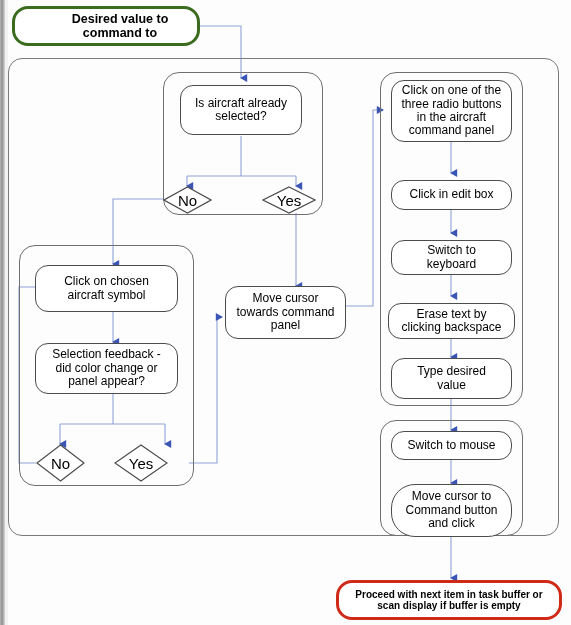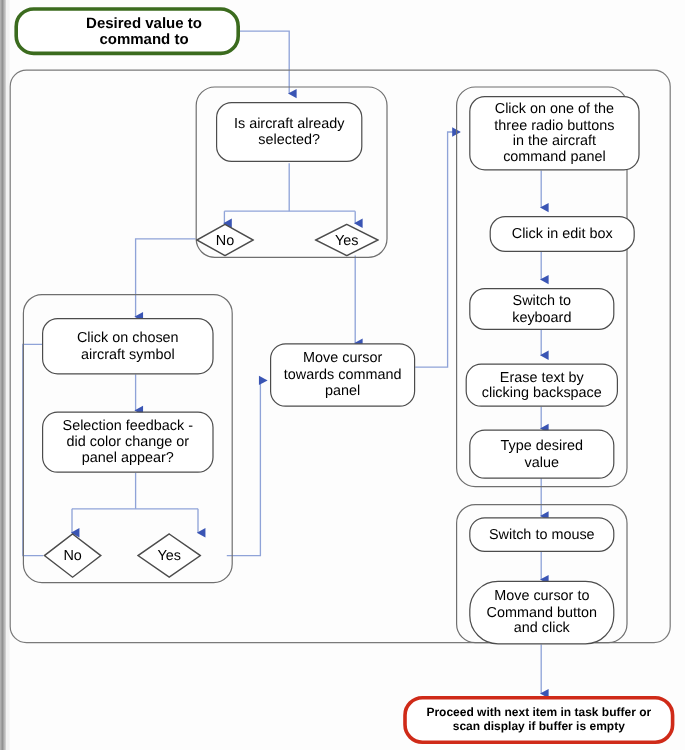--- a/index.html
+++ b/index.html
@@ -23,21 +23,21 @@
   .term-red{border:3px solid #cf2a18;border-radius:16px;font-size:10px;font-weight:600;}
   .proc{border:1.2px solid #4c4c4c;border-radius:13px;font-size:12px;}
   .group{position:absolute;box-sizing:border-box;border:1.2px solid #6f6f6f;
          border-radius:16px;background:transparent;}
   .outer{position:absolute;box-sizing:border-box;border:1.2px solid #7a7a7a;
          border-radius:14px;background:transparent;}
 
   
   .dia{position:absolute;display:flex;align-items:center;justify-content:center;}
   .dia svg{position:absolute;left:0;top:0;}
-  .dia span{position:relative;font-size:12px;color:#000;}
+  .dia span{position:relative;font-size:15px;color:#000;}
 </style>
 </head>
 <body>
 
 <div id="canvas">
 
   <div class="edge-left"></div>
   <div class="edge-left2"></div>
 
   <svg id="wires" viewBox="0 0 571 625">
@@ -154,30 +154,30 @@
   </div>
 
   <div class="node proc" style="left:225px;top:286px;width:121px;height:53px;">
     <div>
       <div>Move cursor</div>
       <div>towards command</div>
       <div>panel</div>
     </div>
   </div>
 
-  <div class="node proc" style="left:391px;top:80px;width:142px;height:62px;">
+  <div class="node proc" style="left:391px;top:80px;width:121px;height:62px;">
     <div>
       <div>Click on one of the</div>
       <div>three radio buttons</div>
       <div>in the aircraft</div>
       <div>command panel</div>
     </div>
   </div>
 
-  <div class="node proc" style="left:408px;top:180px;width:121px;height:30px;">
+  <div class="node proc" style="left:391px;top:180px;width:121px;height:30px;">
     <div>Click in edit box</div>
   </div>
 
   <div class="node proc" style="left:391px;top:240px;width:121px;height:35px;">
     <div>
       <div>Switch to</div>
       <div>keyboard</div>
     </div>
   </div>
 

